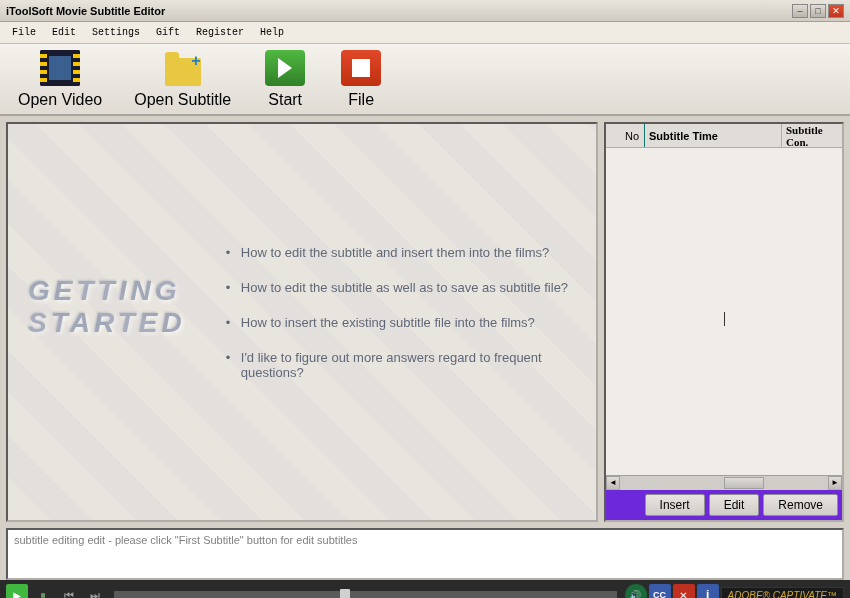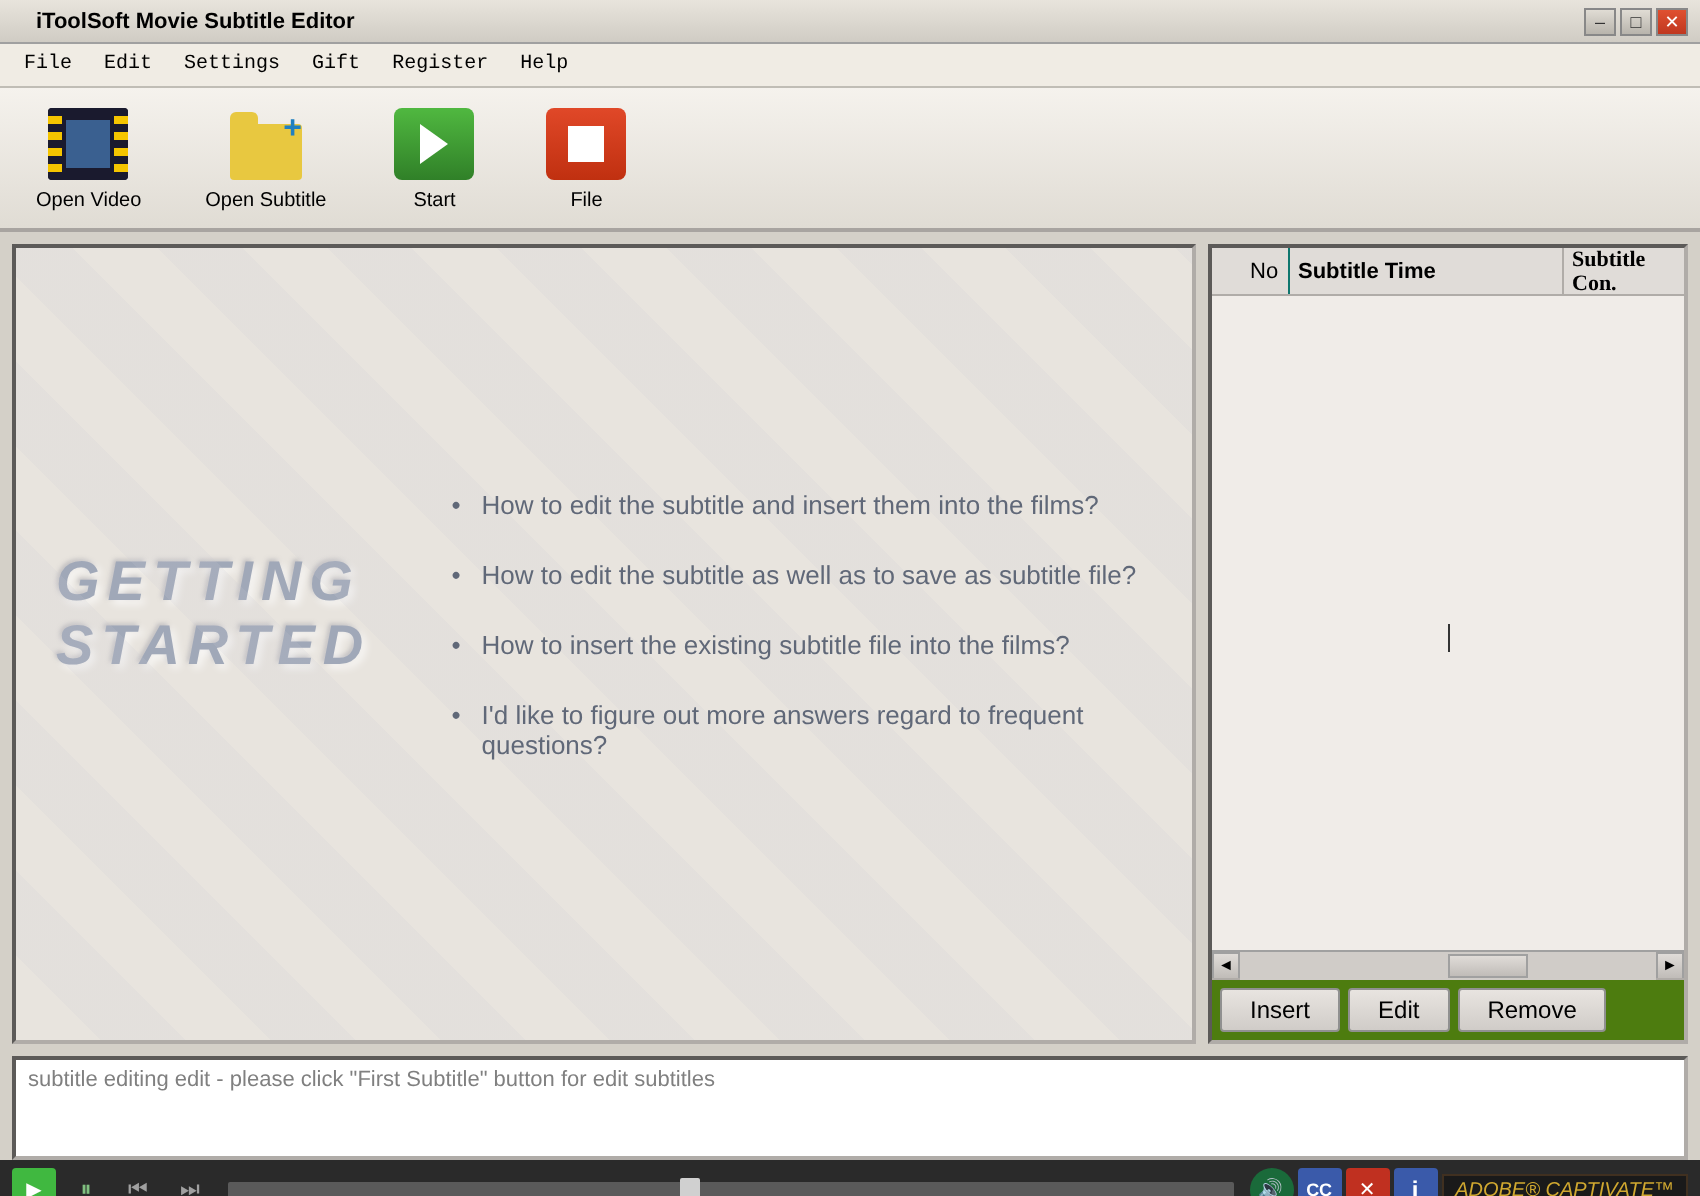--- a/index.html
+++ b/index.html
@@ -20,21 +20,20 @@
       display: flex;
       align-items: center;
       justify-content: space-between;
       padding: 0 6px;
       border-bottom: 1px solid #a0a0a0;
     }
     .title-bar-text {
       font-size: 11px;
       color: #000;
       font-weight: bold;
-      margin-left: 12px;
     }
     .title-bar-buttons {
       display: flex;
       gap: 2px;
     }
     .title-bar-btn {
       width: 16px;
       height: 14px;
       background: linear-gradient(to bottom, #e0dcd4, #b8b4ac);
       border: 1px solid #888;
@@ -88,21 +87,21 @@
       min-width: 60px;
     }
     .toolbar-icon {
       width: 40px;
       height: 38px;
       display: flex;
       align-items: center;
       justify-content: center;
     }
     .toolbar-label {
-      font-size: 10px;
+      font-size: 16px;
       color: #000;
       text-align: left;
       white-space: nowrap;
     }
 
     
     .film-icon {
       width: 40px;
       height: 36px;
       background: #1a1a2e;
@@ -379,22 +378,22 @@
       position: absolute;
       left: 50%;
       top: 1px;
     }
 
     
     .subtitle-buttons {
       display: flex;
       padding: 4px;
       gap: 4px;
-      justify-content: flex-start;
-      background: #4d7c0f;
+      justify-content: flex-end;
+      background: #6d28d9;
       border-top: 1px solid #b0aca8;
     }
     .action-btn {
       padding: 3px 14px;
       background: linear-gradient(to bottom, #e8e4e0, #d0ccc8);
       border: 1px solid #909090;
       border-radius: 2px;
       font-size: 12px;
       cursor: pointer;
     }

